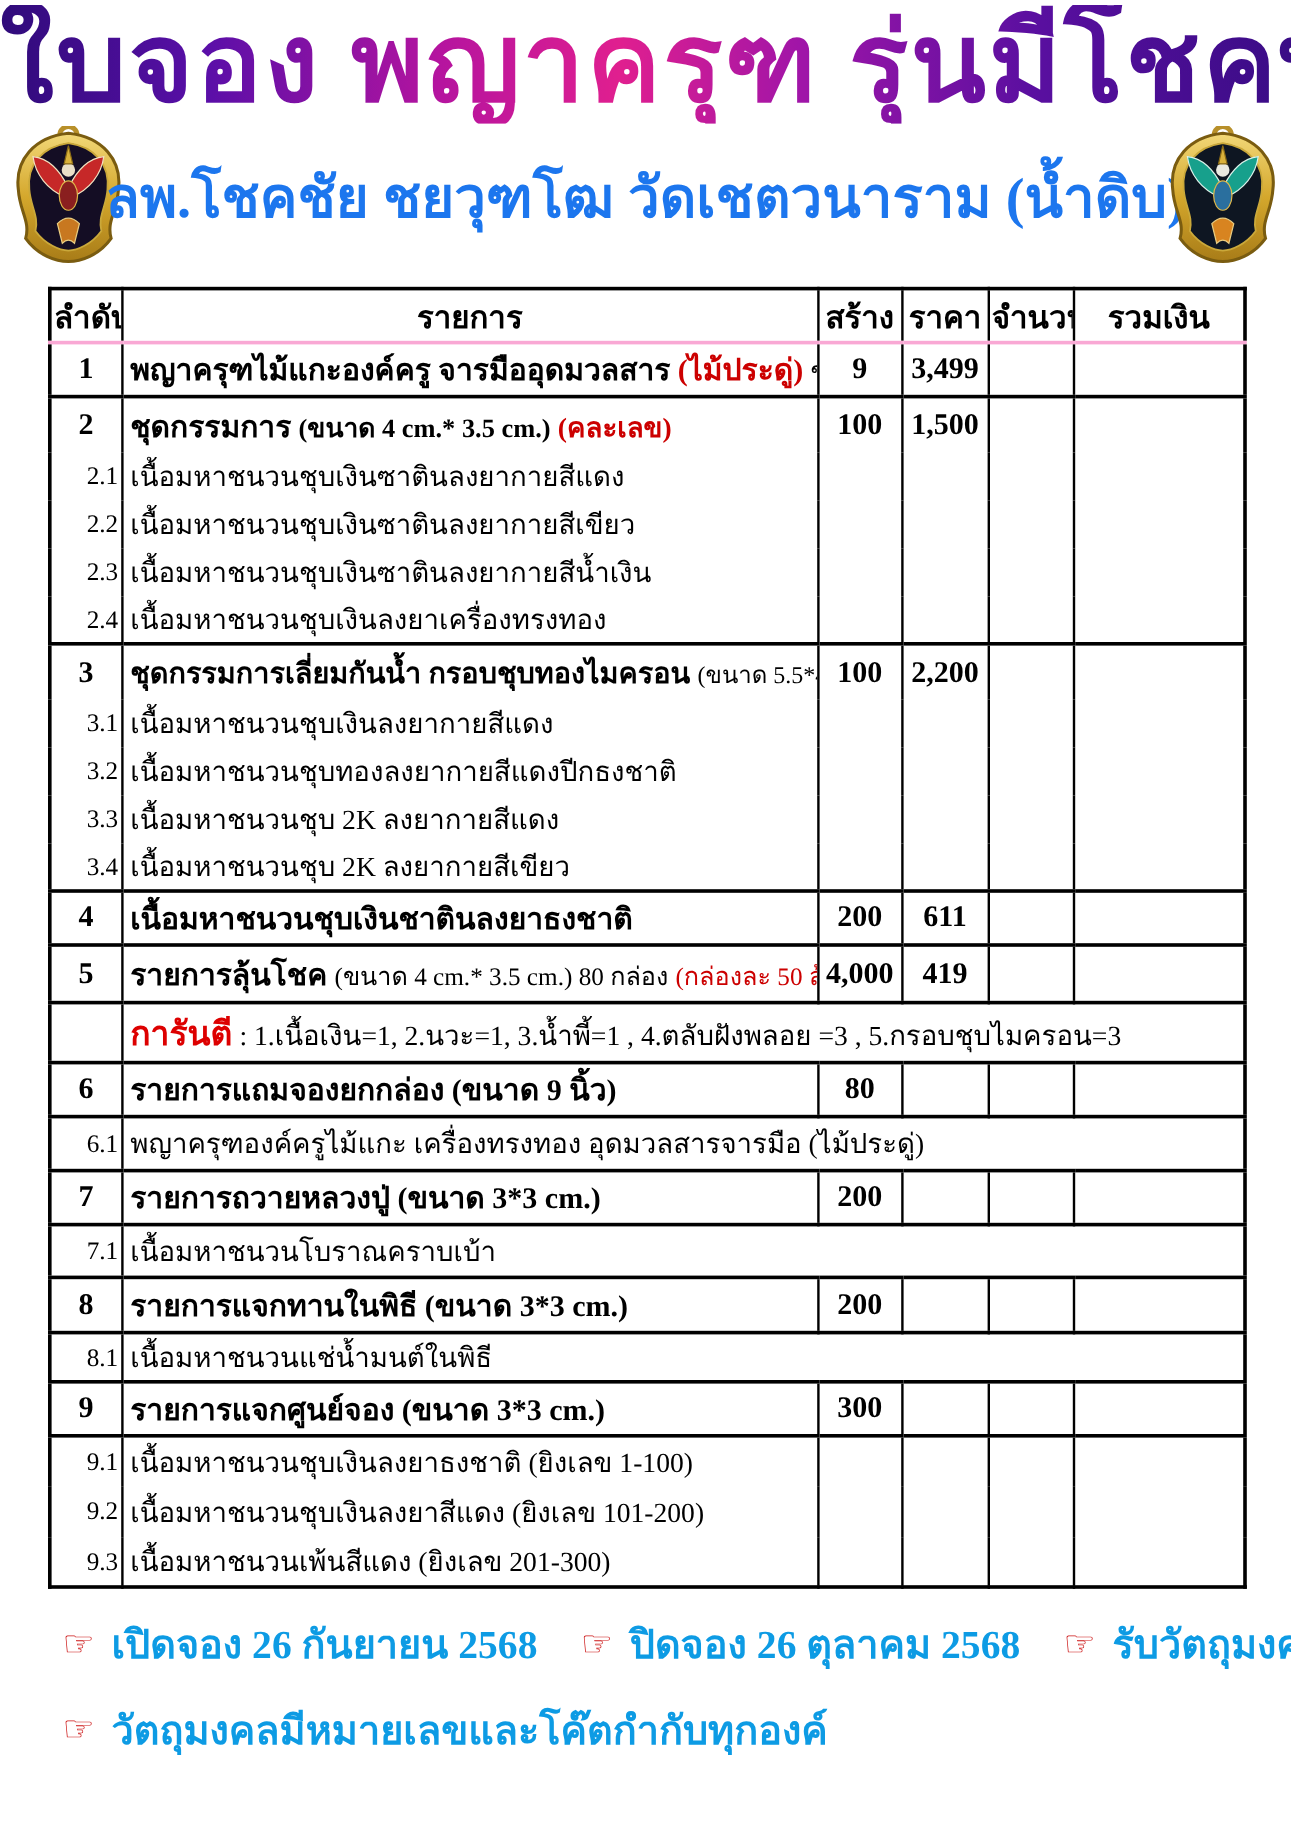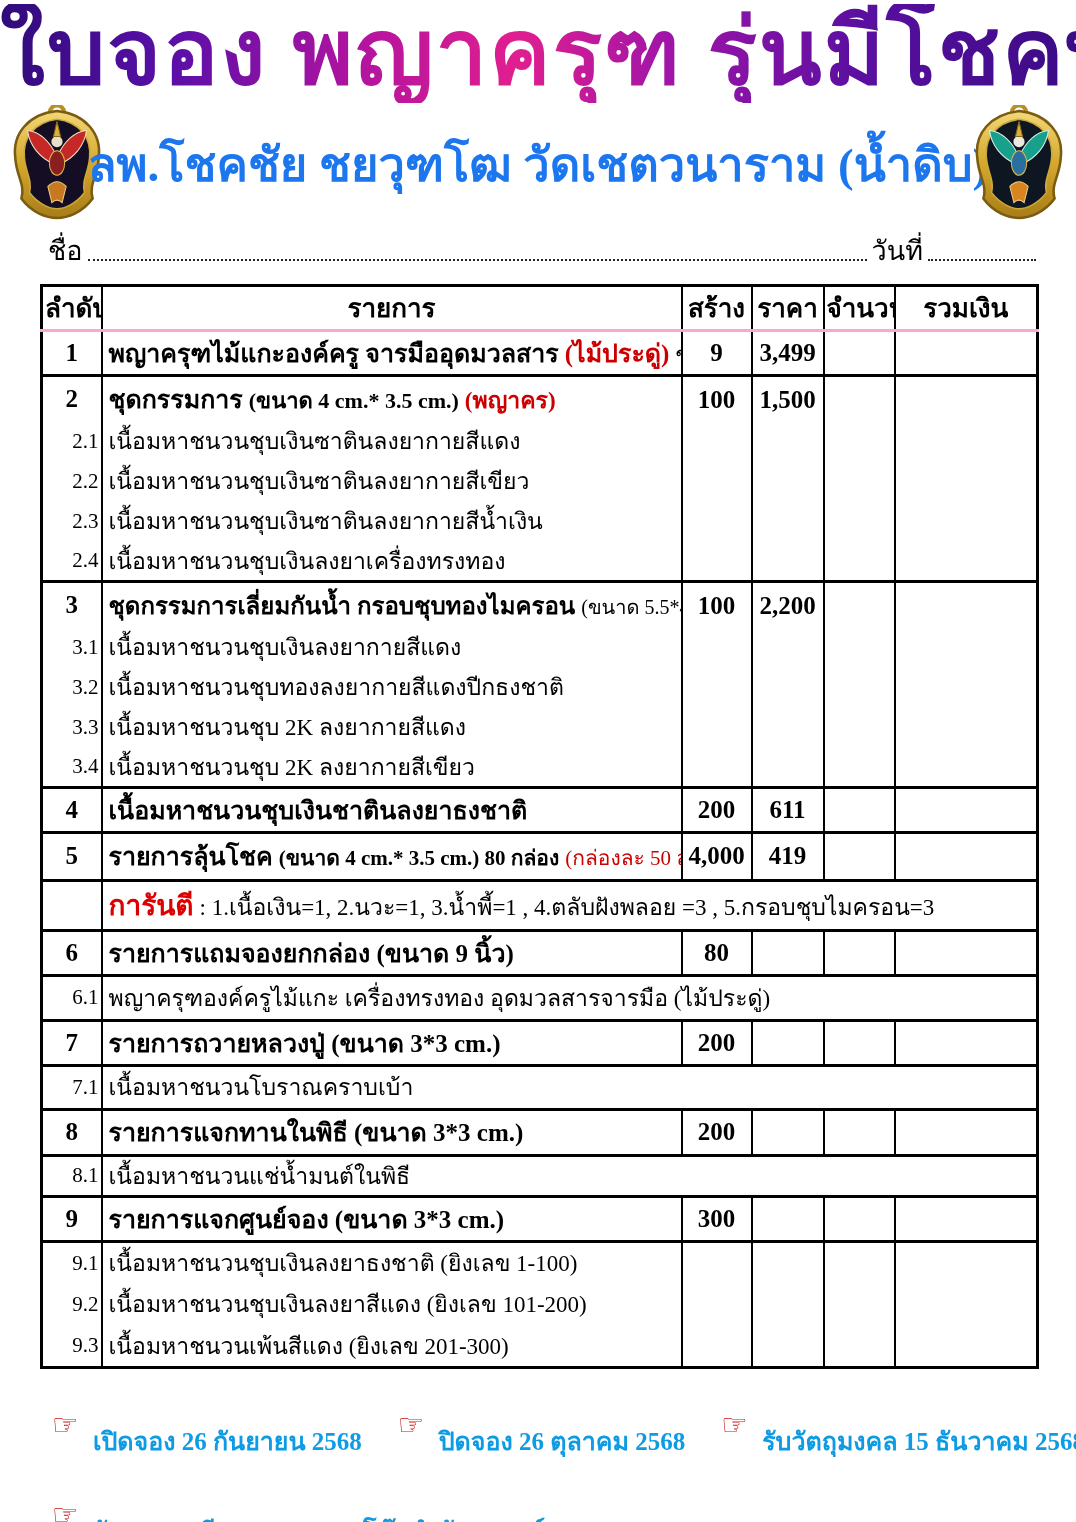--- a/index.html
+++ b/index.html
@@ -56,21 +56,21 @@
   tr.h41 td{height:41px} tr.h42 td{height:42px} tr.h44 td{height:44px}
   tr.h45 td{height:45px} tr.h46 td{height:46px} tr.h48 td{height:48px} tr.h50 td{height:50px}
   tr.sub td{ height:40px; }
   .glabel{ color:#dd0000; font-weight:bold; font-size:28px; margin-right:2px; }
   .gtext{ font-size:23px; }
   
   .footer{ margin:20px 0 0 52px; }
   .note-row{ display:flex; align-items:center; gap:36px; margin-bottom:18px; }
   .note{ display:flex; align-items:center; gap:14px; }
   .pointer{ color:#cc1515; font-size:30px; line-height:1; font-family:"DejaVu Sans",sans-serif; }
-  .note-text{ color:#0d9be4; font-weight:bold; font-size:25px; white-space:nowrap;margin-top:32px; }
+  .note-text{ color:#0d9be4; font-weight:bold; font-size:33px; white-space:nowrap; }
 </style>
 </head>
 <body>
 
 <div class="page">
 
   <div class="title">ใบจอง พญาครุฑ รุ่นมีโชคพันล้าน</div>
 
   <div class="subrow">
     <svg class="garuda left" viewBox="0 0 100 114">
@@ -107,26 +107,20 @@
       <path d="M50 14 C28 17 16 32 18 52 C19 66 26 74 23 86 C31 97 43 102 50 102 C57 102 69 97 77 86 C74 74 81 66 82 52 C84 32 72 17 50 14 Z" fill="#0e1622" stroke="#caa83a" stroke-width="1.5"></path>
       <path d="M47 58 C33 52 23 40 21 25 C33 26 43 36 49 49 Z" fill="#17a08c" stroke="#d8f0e8" stroke-width="1"></path>
       <path d="M53 58 C67 52 77 40 79 25 C67 26 57 36 51 49 Z" fill="#17a08c" stroke="#d8f0e8" stroke-width="1"></path>
       <ellipse cx="50" cy="57" rx="7.5" ry="12" fill="#2a6f9e" stroke="#e0b84a" stroke-width="1"></ellipse>
       <circle cx="50" cy="36" r="5.5" fill="#e9e9e0"></circle>
       <path d="M46.5 31 L50 16 L53.5 31 Z" fill="#d9b13b" stroke="#8a6a15" stroke-width="1"></path>
       <path d="M41 80 Q50 71 59 80 L55 96 Q50 91 45 96 Z" fill="#d88420" stroke="#e8cc80" stroke-width="1"></path>
     </svg>
   </div>
 
-  <div class="fline">
-    <span class="lbl">ชื่อ</span>
-    <span class="dots"></span>
-    <span class="lbl">วันที่</span>
-    <span class="dots date"></span>
-  </div>
 
   <table class="order">
     <colgroup>
       <col style="width:60px">
         <col style="width:580px">
         <col style="width:70px">
       <col style="width:72px">
         <col style="width:71px">
         <col style="width:143px">
     </colgroup>
@@ -149,21 +143,21 @@
         </td>
         <td class="val">9</td>
         <td class="val">3,499</td>
         <td></td>
         <td></td>
       </tr>
 
       <tr class="bt h46">
         <td class="num">2</td>
         <td class="desc">
-          <span class="b">ชุดกรรมการ</span><span class="sz">(ขนาด 4 cm.* 3.5 cm.)</span><span class="b red" style="font-size:23px">(พญาคร)</span>
+          <span class="b">ชุดกรรมการ</span><span class="sz">(ขนาด 4 cm.* 3.5 cm.)</span><span class="b red" style="font-size:23px">(คละเลข)</span>
         </td>
         <td class="val top" rowspan="5">100</td>
         <td class="val top" rowspan="5">1,500</td>
         <td rowspan="5"></td>
         <td rowspan="5"></td>
       </tr>
       <tr class="sub">
         <td class="numsub">2.1</td>
         <td class="desc">เนื้อมหาชนวนชุบเงินซาตินลงยากายสีแดง</td>
       </tr>
@@ -214,21 +208,21 @@
         </td>
         <td class="val">200</td>
         <td class="val">611</td>
         <td></td>
         <td></td>
       </tr>
 
       <tr class="bt h48">
         <td class="num">5</td>
         <td class="desc">
-          <span class="b">รายการลุ้นโชค</span><span class="sz" style="font-weight:bold;font-size:21px">(ขนาด 4 cm.* 3.5 cm.) 80 กล่อง</span><span class="red" style="font-size:21px">(กล่องละ 50 ลุ้น ราคา 20,950)</span>
+          <span class="b">รายการลุ้นโชค</span><span class="sz" style="font-weight:normal;font-size:21px">(ขนาด 4 cm.* 3.5 cm.) 80 กล่อง</span><span class="red" style="font-size:21px">(กล่องละ 50 ลุ้น ราคา 20,950)</span>
         </td>
         <td class="val">4,000</td>
         <td class="val">419</td>
         <td></td>
         <td></td>
       </tr>
 
       <tr class="bt h50">
         <td class="num"></td>
         <td class="desc" colspan="5">

